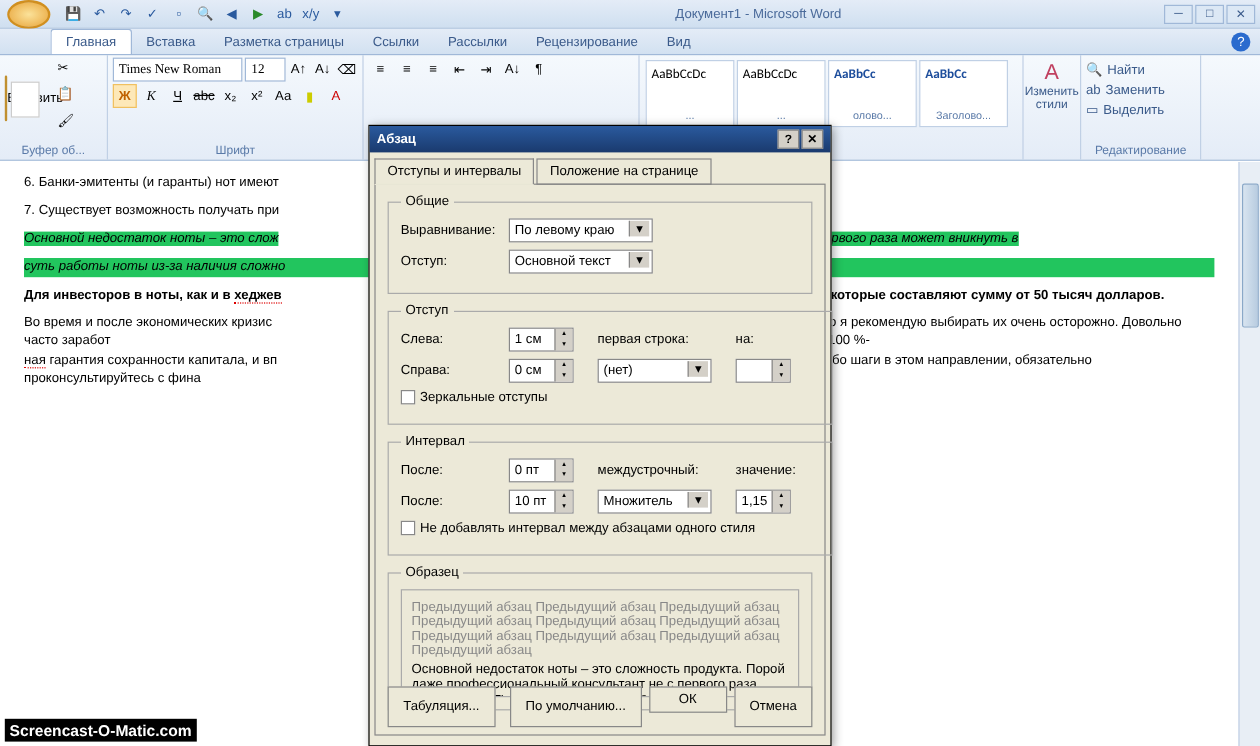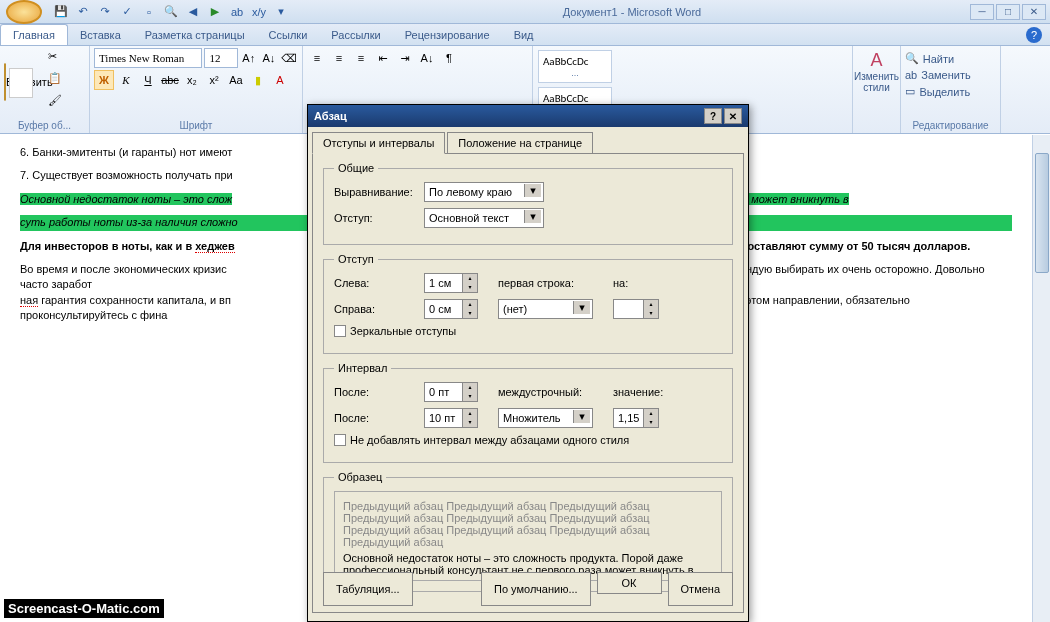--- a/index.html
+++ b/index.html
@@ -8,21 +8,21 @@
 
 .titlebar { height:24px; background:linear-gradient(#e4ecf7,#cfdff0); display:flex; align-items:center; border-bottom:1px solid #a0b8d8; }
 .office-btn { width:36px; height:24px; background:radial-gradient(#fbe29a,#e8a43a); border-radius:50%; margin:0 6px; border:2px solid #d08f20; }
 .qat { display:flex; gap:4px; padding:0 4px; }
 .qat-btn { width:18px; height:18px; display:flex; align-items:center; justify-content:center; color:#2a5a9e; }
 .title-text { flex:1; text-align:center; color:#4a6a9a; }
 .win-controls { display:flex; gap:2px; margin-right:4px; }
 .win-btn { width:24px; height:16px; background:#dce8f5; border:1px solid #a0b8d8; color:#3a5a8a; display:flex; align-items:center; justify-content:center; font-size:10px; }
 
 
-.tabbar { height:22px; background:linear-gradient(#e4ecf7,#d2e1f1); display:flex; align-items:flex-end; border-bottom:1px solid #a0b8d8; position:relative; }
+.tabbar { height:22px; background:linear-gradient(#e4ecf7,#d2e1f1); display:flex; align-items:flex-end; padding-left:42px; border-bottom:1px solid #a0b8d8; position:relative; }
 .tab { padding:4px 12px; color:#3a5a8a; cursor:pointer; }
 .tab.active { background:#fff; border:1px solid #a0b8d8; border-bottom:none; border-radius:3px 3px 0 0; }
 .help-icon { position:absolute; right:8px; top:3px; width:16px; height:16px; border-radius:50%; background:#2a6bce; color:#fff; display:flex; align-items:center; justify-content:center; }
 
 
 .ribbon { height:88px; background:linear-gradient(#f5f9fd,#e4ecf7); display:flex; border-bottom:1px solid #a0b8d8; }
 .group { border-right:1px solid #c0d0e5; display:flex; flex-direction:column; padding:2px 4px; position:relative; }
 .group-label { position:absolute; bottom:2px; left:0; right:0; text-align:center; color:#5a7aa8; font-size:10px; }
 .clipboard { width:90px; }
 .paste-btn { width:40px; height:66px; display:flex; flex-direction:row; align-items:center; padding-top:2px; }
@@ -34,39 +34,39 @@
 .font-row { display:flex; gap:2px; align-items:center; margin-bottom:2px; }
 .combo { height:20px; border:1px solid #a0b8d8; background:#fff; padding:0 4px; display:flex; align-items:center; font-family:"Times New Roman",serif; }
 .font-name { width:120px; }
 .font-size { width:36px; }
 .rb-btn { width:20px; height:20px; display:flex; align-items:center; justify-content:center; border:1px solid transparent; }
 .bold { font-weight:bold; }
 .italic { font-style:italic; font-family:"Times New Roman"; }
 .underline { text-decoration:underline; }
 .strike { text-decoration:line-through; }
 .para-group { width:230px; }
-.styles-group { width:320px; display:flex; flex-direction:column; }
+.styles-group { width:320px; display:flex; flex-direction:row; }
 .style-box { width:74px; height:56px; border:1px solid #c0d0e5; background:#fff; margin:2px 1px; display:flex; flex-direction:column; justify-content:space-between; padding:4px; }
 .style-sample { font-family:Calibri; }
 .style-name { font-size:9px; color:#5a7aa8; text-align:center; }
 .change-styles { width:48px; display:flex; flex-direction:column; align-items:center; padding-top:4px; }
 .edit-group { width:100px; padding:4px; }
 .edit-item { display:flex; align-items:center; gap:4px; padding:2px 0; color:#3a5a8a; }
 
 
 .doc-area { position:absolute; top:135px; left:0; right:18px; bottom:0; background:#fff; padding:10px 20px; font-family:"Times New Roman",serif; font-size:14px; color:#000; overflow:hidden; }
 .doc-area p { margin-bottom:8px; line-height:1.4; }
 .highlighted { background:#22c55e; font-style:italic; }
 .bold-txt { font-weight:bold; }
 .redsquig { border-bottom:1px dotted #d00; }
 .scrollbar-v { position:absolute; top:135px; right:0; width:18px; bottom:0; background:#e8eef5; border-left:1px solid #c0d0e5; }
 .scroll-thumb { position:absolute; top:18px; left:2px; width:14px; height:120px; background:linear-gradient(90deg,#d8e4f0,#b8cce0); border:1px solid #8aa8c8; border-radius:2px; }
 
 
-.dialog { position:absolute; left:307px; top:104px; width:442px; height:518px; background:#ece9d8; border:1px solid #000; box-shadow:2px 2px 8px rgba(0,0,0,0.4); }
+.dialog { position:absolute; left:307px; top:104px; width:386px; height:518px; background:#ece9d8; border:1px solid #000; box-shadow:2px 2px 8px rgba(0,0,0,0.4); }
 .dlg-title { height:22px; background:linear-gradient(#2a5a9e,#1a3a6e); color:#fff; padding:0 6px; display:flex; align-items:center; font-weight:bold; }
 .dlg-title-txt { flex:1; }
 .dlg-sysbtn { width:18px; height:16px; background:#d4d0c8; color:#000; border:1px solid #888; display:flex; align-items:center; justify-content:center; margin-left:2px; font-size:10px; }
 .dlg-tabs { display:flex; padding:4px 4px 0; }
 .dlg-tab { padding:4px 10px; border:1px solid #888; background:#ece9d8; margin-right:2px; position:relative; top:1px; }
 .dlg-tab.active { background:#ece9d8; border-bottom-color:#ece9d8; z-index:2; }
 .dlg-body { border:1px solid #888; margin:0 4px 4px; padding:8px 10px; height:460px; position:relative; }
 fieldset { border:1px solid #aaa; padding:8px 10px 10px; margin-bottom:8px; }
 legend { padding:0 4px; color:#000; }
 .row { display:flex; align-items:center; margin-bottom:6px; }

